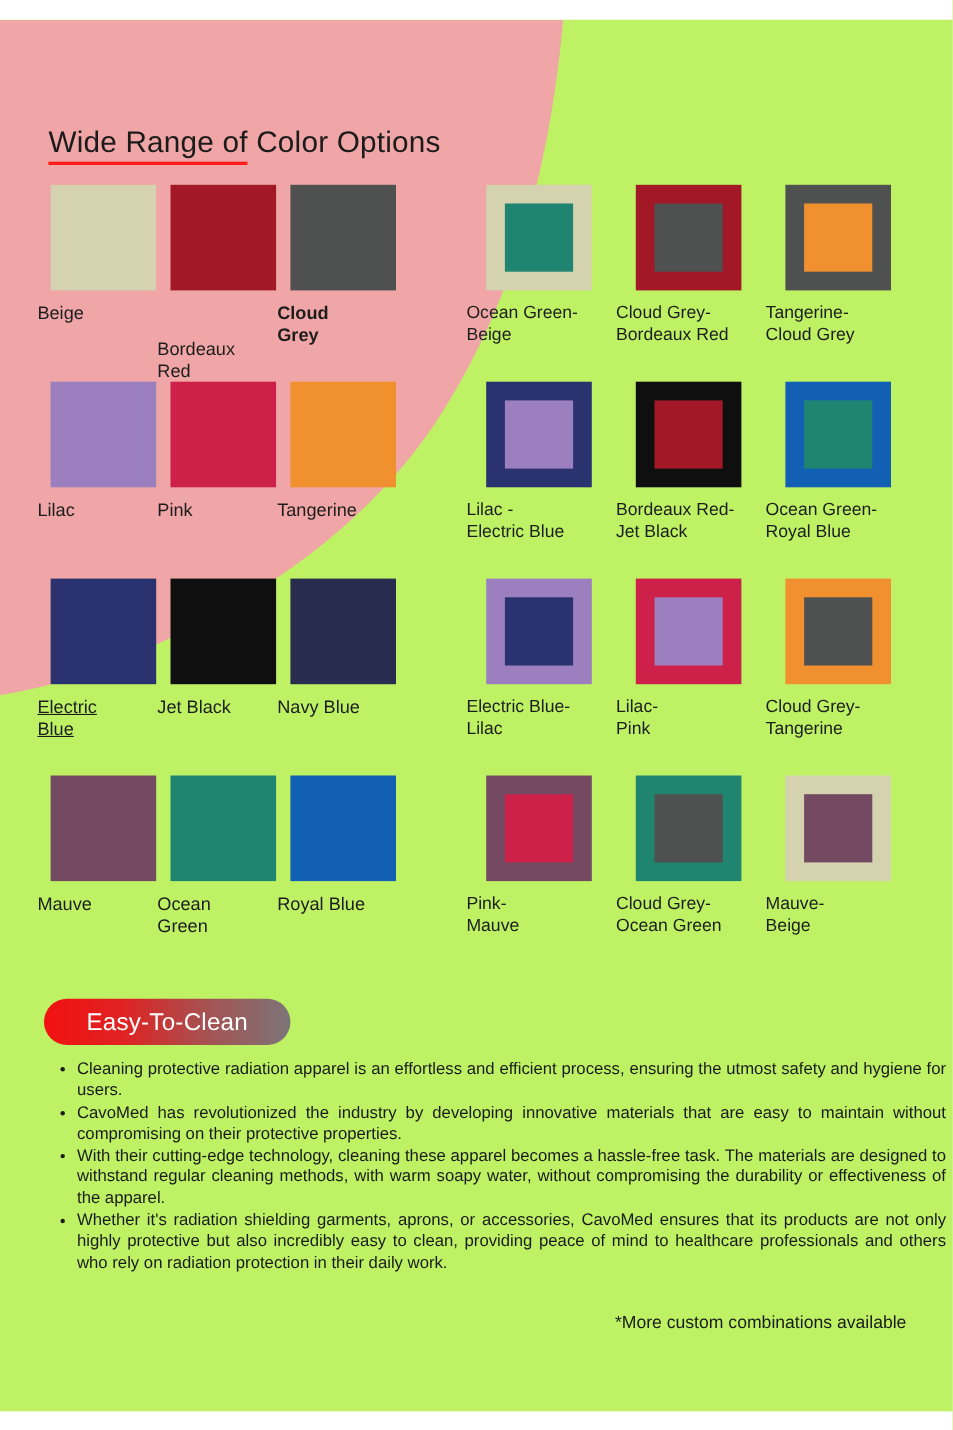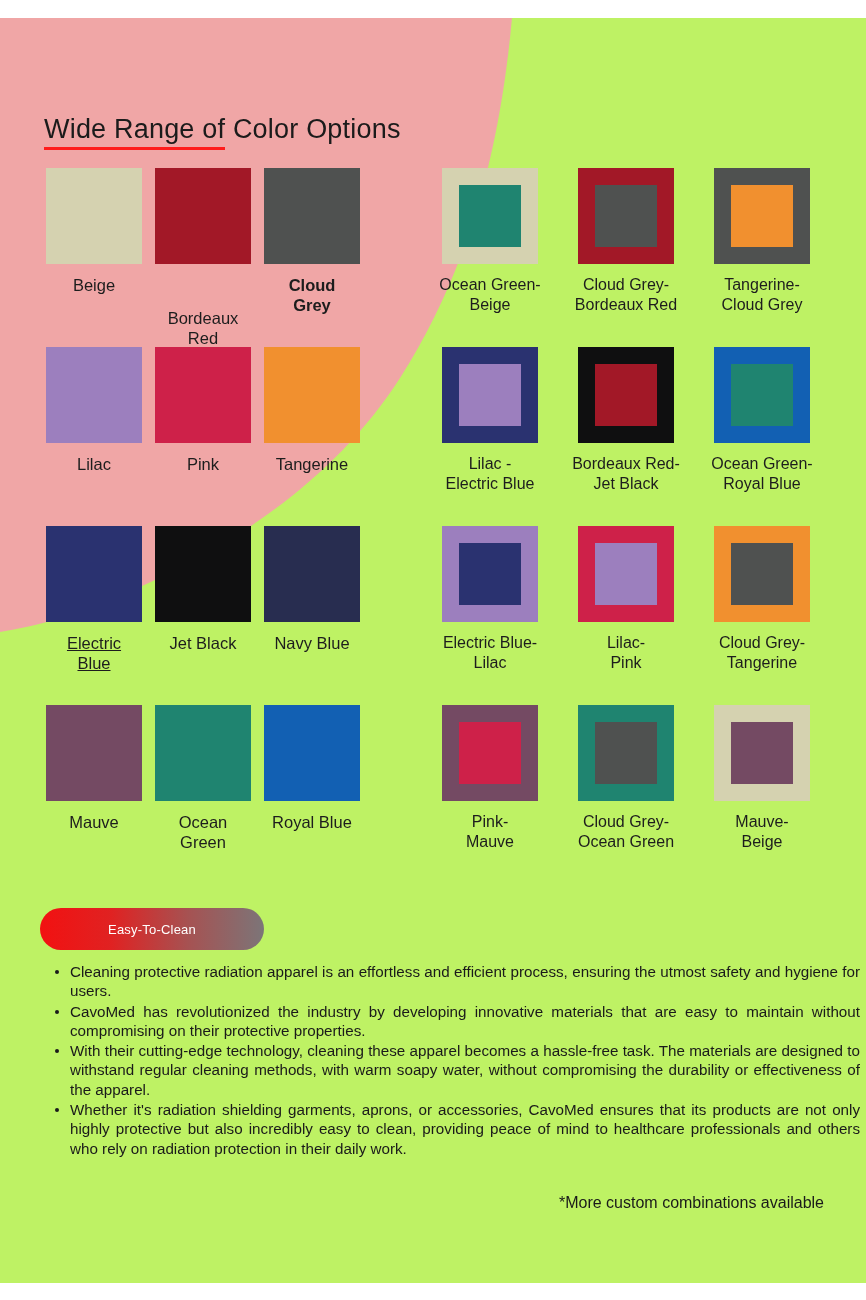--- a/index.html
+++ b/index.html
@@ -78,37 +78,36 @@
     display:flex;align-items:center;justify-content:center;
   }
   .sw.combo .inner{
     width:62px;height:62px;
   }
   .label{
     margin-top:11px;
     font-size:16.5px;
     line-height:20px;
     color:#1d1d1d;
-    text-align:center;
     width:120px;
   }
   .group.right .label{width:132px;font-size:16px;}
 
   
   .badge{
     position:absolute;
     left:40px;top:890px;
     width:224px;height:42px;
     border-radius:21px;
     background:linear-gradient(90deg,#F21111 0%,#E02222 32%,#A65252 66%,#7C7578 100%);
     display:flex;align-items:center;justify-content:center;
   }
   .badge span{
     color:#ffffff;
-    font-size:13px;
+    font-size:22px;
     letter-spacing:.2px;
   }
 
   
   .bullets{
     position:absolute;
     left:46px;top:944px;
     width:790px;
     margin:0;padding:0 0 0 24px;
     list-style:none;

